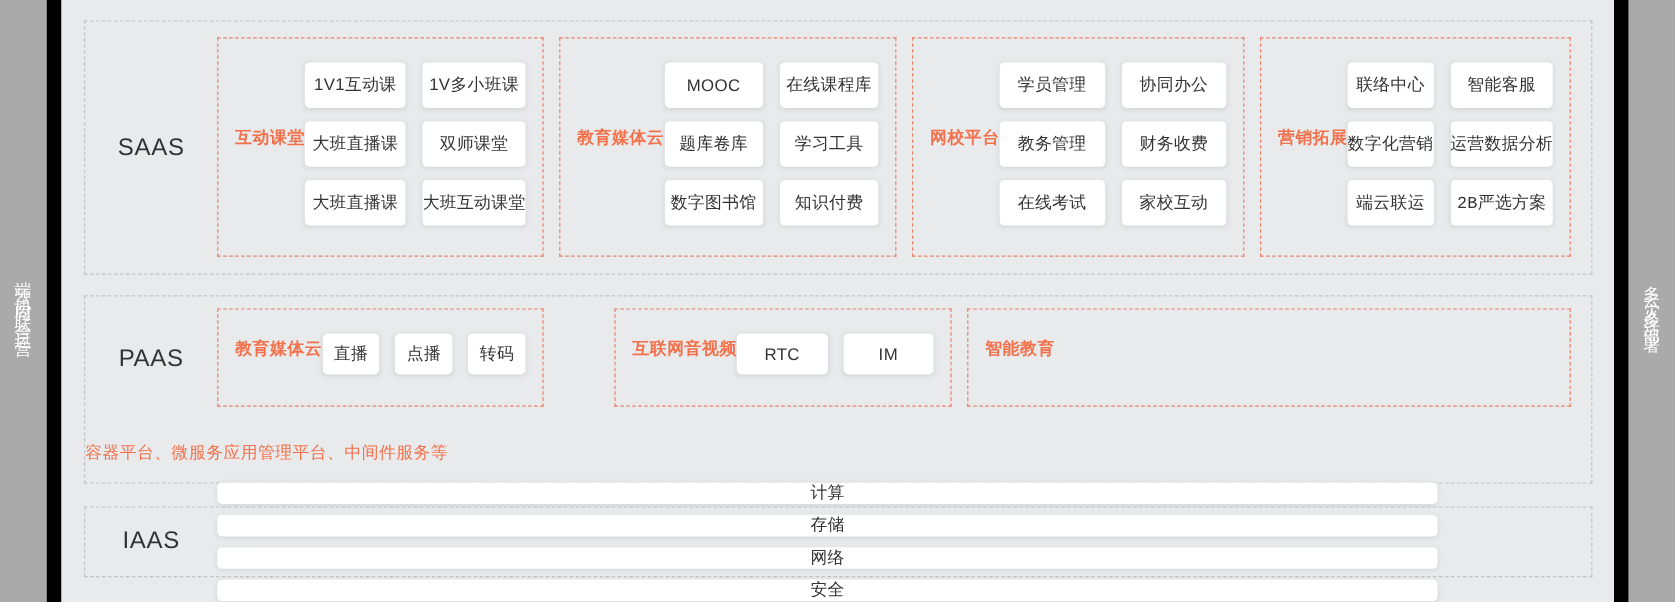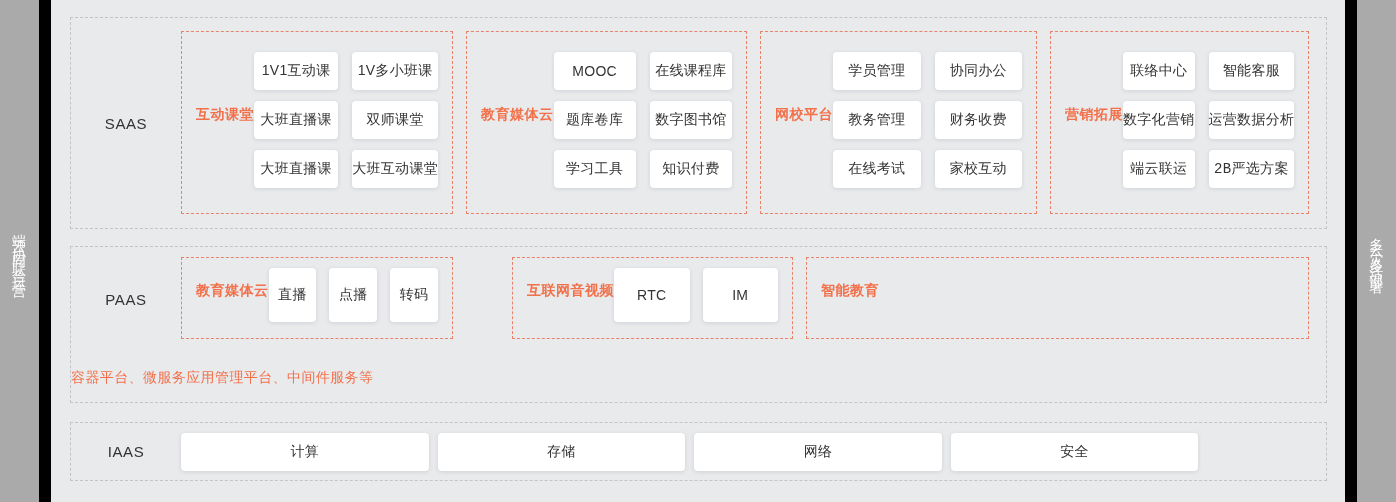--- a/index.html
+++ b/index.html
@@ -64,21 +64,21 @@
   }
   .layer-saas { height: 212px; }
   .layer-paas { height: 157px; margin-top: 17px; flex-direction: column; }
   .layer-iaas { height: 59px;  margin-top: 19px; align-items: center; }
 
   .layer-label {
     flex: 0 0 110px;
     display: flex;
     align-items: center;
     justify-content: center;
-    font-size: 15px;
+    font-size: 20px;
     color: #333333;
     letter-spacing: 0.6px;
     user-select: none;
   }
   .layer-paas .paas-row { display: flex; flex-direction: row; align-items: stretch; height: 104px; }
   .layer-paas .layer-label { height: 104px; }
 
   
   .groups {
     flex: 1 1 auto;
@@ -123,21 +123,21 @@
     display: flex;
     align-items: center;
     justify-content: center;
     font-size: 14px;
     color: #333333;
     letter-spacing: 0.3px;
     white-space: nowrap;
     user-select: none;
   }
   .card-saas { height: 38px; }
-  .card-paas { height: 54px; flex: 1 1 0; min-width: 0; }
+  .card-paas { height: 34px; flex: 1 1 0; min-width: 0; }
   .card-iaas {
     height: 38px;
     flex: 1 1 0;
     font-size: 14px;
   }
 
   
   .g-saas-1 { flex: 0 0 272px; }
   .g-saas-2 { flex: 0 0 281px; }
   .g-saas-3 { flex: 0 0 277px; }
@@ -152,20 +152,21 @@
     color: #f2714b;
     font-size: 14px;
     letter-spacing: 0.4px;
     padding-top: 18px;
     user-select: none;
   }
 
   .iaas-cards {
     flex: 1 1 auto;
     display: flex;
+    flex-direction: column;
     gap: 9px;
     padding-right: 128px;
     padding-left: 0;
   }
 </style>
 </head>
 <body>
 
 <div class="stage">
 
@@ -190,22 +191,22 @@
             <div class="card card-saas">大班互动课堂</div>
           </div>
         </div>
 
         <div class="group g-saas-2">
           <div class="group-title">教育媒体云</div>
           <div class="group-grid grid-2">
             <div class="card card-saas">MOOC</div>
             <div class="card card-saas">在线课程库</div>
             <div class="card card-saas">题库卷库</div>
+            <div class="card card-saas">学习工具</div>
             <div class="card card-saas">数字图书馆</div>
-            <div class="card card-saas">学习工具</div>
             <div class="card card-saas">知识付费</div>
           </div>
         </div>
 
         <div class="group g-saas-3">
           <div class="group-title">网校平台</div>
           <div class="group-grid grid-2">
             <div class="card card-saas">学员管理</div>
             <div class="card card-saas">协同办公</div>
             <div class="card card-saas">教务管理</div>

